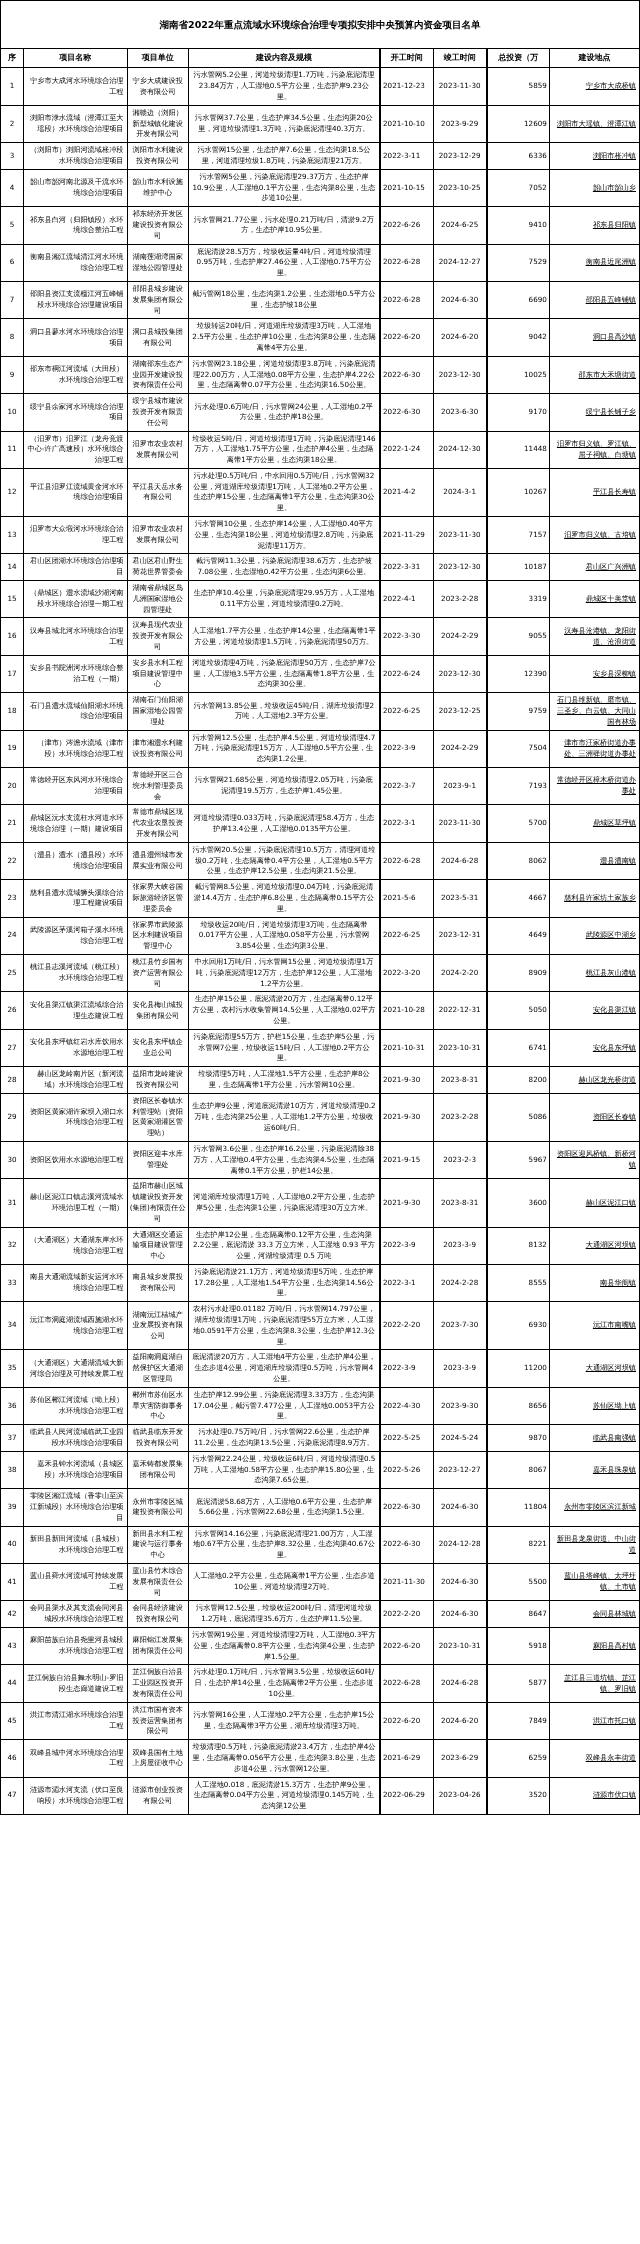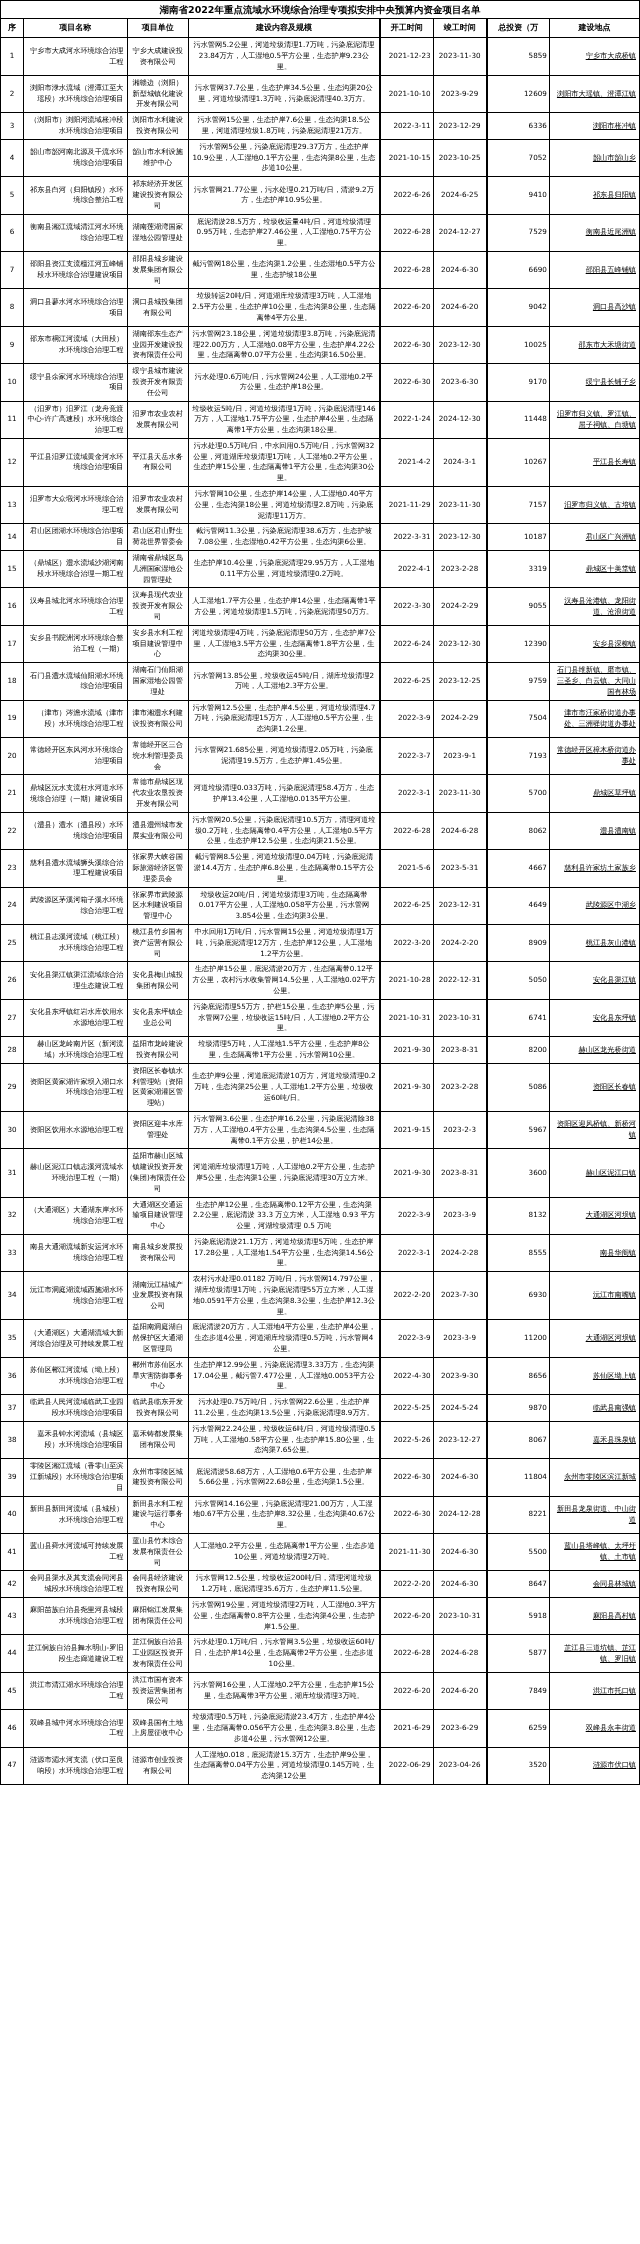--- a/index.html
+++ b/index.html
@@ -3,32 +3,32 @@
 <meta charset="utf-8">
 <style>
   * { margin:0; padding:0; box-sizing:border-box; }
   html,body { background:#fff; }
   body { font-family:"DejaVu Sans", sans-serif; color:#000; width:640px; }
   .page { width:640px; background:#fff; }
   table { width:640px; border-collapse:collapse; table-layout:fixed; }
   td, th { border:1px solid #000; vertical-align:middle; overflow:hidden; }
   .title-cell {
     font-size:9.5px; font-weight:bold; text-align:center;
-    padding:3px 2px; line-height:1.2;
+    padding:18px 2px; line-height:1.2;
   }
   th.colhead {
     font-size:8px; font-weight:bold; text-align:center;
     padding:4px 1px; line-height:1.25;
   }
   td { font-size:7.2px; line-height:1.5; padding:2px 2px; }
   td.c-no     { text-align:center; }
   td.c-name   { text-align:right; padding:2px 3px; }
   td.c-unit   { text-align:center; padding:2px 2px; }
   td.c-content{ text-align:center;   padding:2px 3px; }
-  td.c-start  { text-align:right; border-left:2px solid #000; }
+  td.c-start  { text-align:left; border-left:2px solid #000; }
   td.c-end    { text-align:center; border-right:2px solid #000; }
   td.c-invest { text-align:right; }
   td.c-loc    { text-align:right; padding:2px 3px;text-decoration:underline; }
   th.h-start  { border-left:2px solid #000; }
   th.h-end    { border-right:2px solid #000; }
   col.w-no{width:3.6%} col.w-name{width:16.2%} col.w-unit{width:9.6%}
   col.w-content{width:30.0%} col.w-start{width:8.3%} col.w-end{width:8.4%}
   col.w-invest{width:9.8%} col.w-loc{width:14.1%}
 </style>
 </head>

